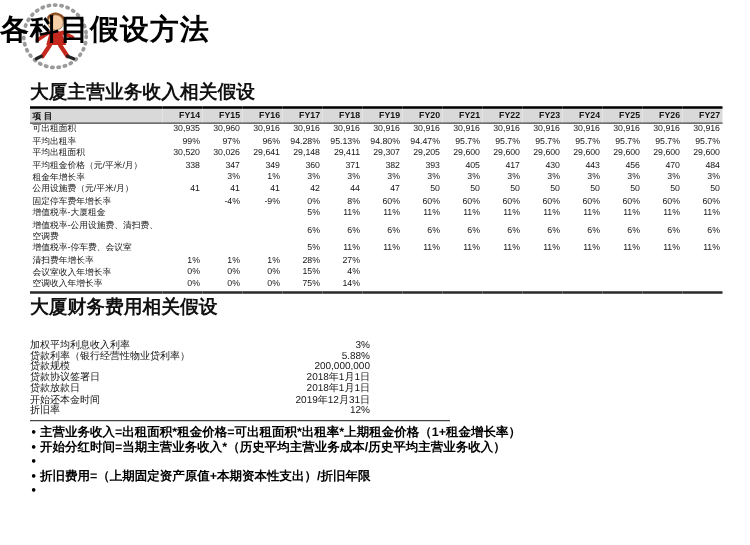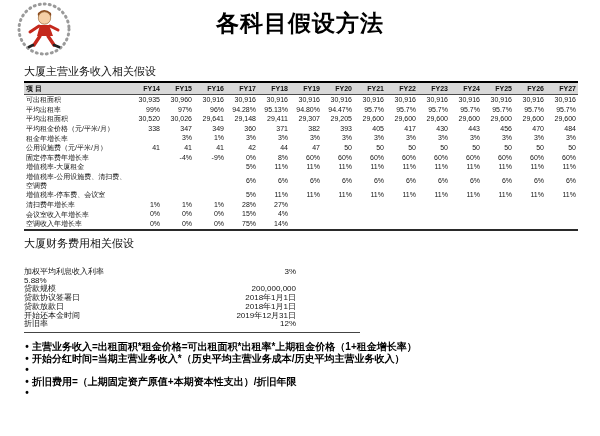--- a/index.html
+++ b/index.html
@@ -3,25 +3,25 @@
 <meta charset="utf-8">
 <style>
   html,body{margin:0;padding:0;background:#fff;}
   .page{position:relative;width:600px;height:436px;background:#ffffff;overflow:hidden;
         font-family:"Liberation Sans","DejaVu Sans",sans-serif;color:#000;}
 
   
   .logo{position:absolute;left:14px;top:1px;width:60px;height:56px;}
 
   
-  .title{position:absolute;left:0;right:0;top:8px;margin:0;text-align:center;
+  .title{position:absolute;left:0;right:0;top:8px;margin:0;
          font-size:23px;font-weight:800;letter-spacing:1px;color:#000;}
 
   
-  .sec-heading{margin:0 0 2px 0;font-size:11px;font-weight:normal;color:#111;}
+  .sec-heading{margin:0 0 2px 0;font-size:15px;font-weight:bold;color:#111;}
 
   
   .sec1{position:absolute;left:24px;top:64px;width:554px;}
   table.ftable{border-collapse:collapse;table-layout:fixed;width:554px;font-size:7px;}
   .ftable th,.ftable td{padding:0 2px;text-align:right;white-space:nowrap;font-weight:normal;}
   .ftable thead th{background:#d9d9d9;border-top:2px solid #000;border-bottom:1px solid #4a4a4a;
                    height:11px;font-weight:bold;color:#111;}
   .ftable thead th.lbl{text-align:left;}
   .ftable tbody td{height:9.6px;line-height:9.6px;color:#141414;}
   .ftable tbody td.lbl{text-align:left;white-space:normal;line-height:9.2px;}
@@ -326,20 +326,21 @@
   </div>
 
   <div class="sec2">
     <h2 class="sec-heading">大厦财务费用相关假设</h2>
     <div class="f2rows">
         <div class="f2row">
           <span class="lbl2">加权平均利息收入利率</span>
           <span class="val">3%</span>
         </div>
         <div class="f2row">
+          <span class="lbl2">贷款利率（银行经营性物业贷利率）</span>
           <span class="val">5.88%</span>
         </div>
         <div class="f2row">
           <span class="lbl2">贷款规模</span>
           <span class="val">200,000,000</span>
         </div>
         <div class="f2row">
           <span class="lbl2">贷款协议签署日</span>
           <span class="val">2018年1月1日</span>
         </div>

